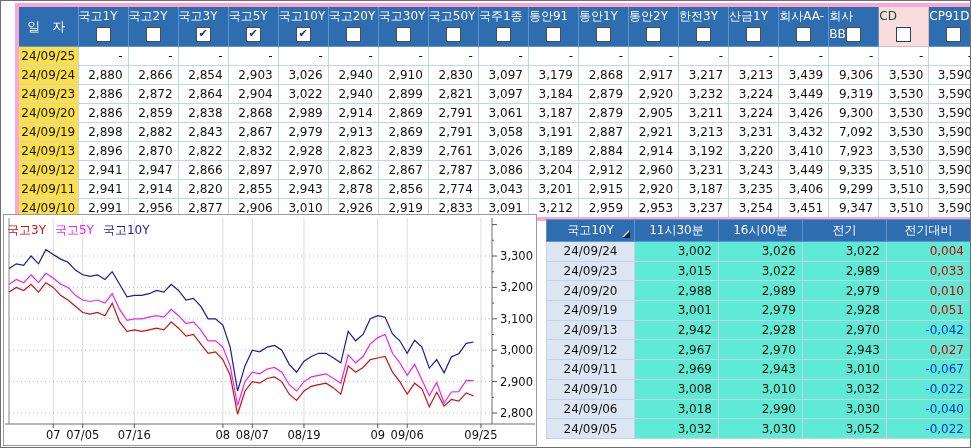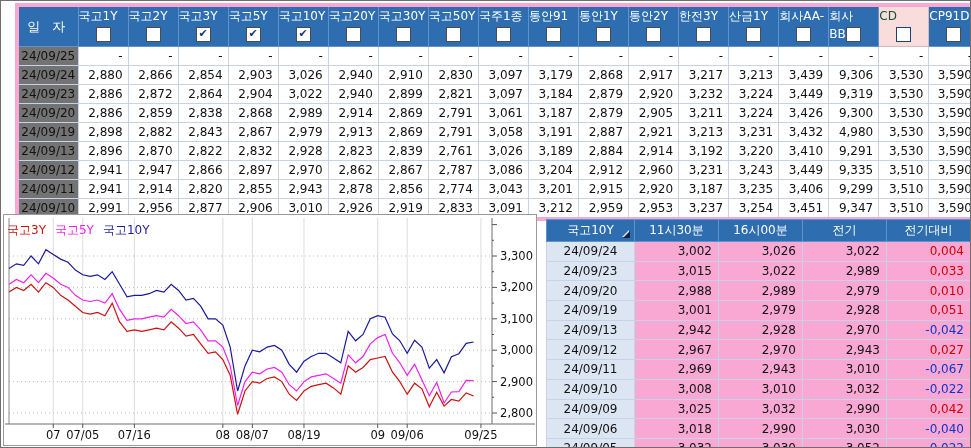--- a/index.html
+++ b/index.html
@@ -23,38 +23,38 @@
   .cb {
     display:inline-block; width:13px; height:13px; margin-top:2px; background:#ffffff;
     border:1px solid #4c4c4c; line-height:12px; font-size:11px; font-weight:bold;
     color:#163a7a; text-align:center;
   }
   .pink .cb { border-color:#1f3f77; }
   .top-table td {
     height:18px; font-size:12px; color:#121212; background:#ffffff;
     border:1px solid #c5d3e8; text-align:right; padding:0 5px 0 0; overflow:hidden;
   }
-  .top-table td.date { background:#737373; text-align:center; padding:0; }
+  .top-table td.date { background:#fde047; text-align:center; padding:0; }
 
   
   .chart-panel {
     position:absolute; left:2px; top:213px; width:534px; height:232px;
     border:1px solid #9a9a9a; box-sizing:border-box; background:#ffffff;
   }
   .legend { position:absolute; left:3px; top:7px; font-size:12px; white-space:nowrap; }
   .legend span { margin-right:9px; }
 
   
   .right-table { position:absolute; left:545px; top:218px; width:424px; border:1px solid #7d94b5; }
   .right-table th {
     position:relative; background:#2d6db0; color:#ffffff; font-size:12px; font-weight:normal;
     height:21px; padding:0; border:1px solid #5f93cc;
   }
   .right-table td {
-    height:18.7px; font-size:12px; color:#121212; background:#f9a8d4;
+    height:18.7px; font-size:12px; color:#121212; background:#5eead4;
     border:1px solid #c5d3e8; text-align:right; padding:0 6px 0 0; overflow:hidden;
   }
   .right-table td.date { background:#dce6f3; text-align:center; padding:0; }
   .right-table td.up   { color:#d30000;margin-top:12px; }
   .right-table td.down { color:#0a36cc; }
   .sort-ico {
     position:absolute; right:4px; bottom:3px; width:0; height:0;
     border-left:7px solid transparent; border-bottom:7px solid #14233c;
     filter:drop-shadow(-1px -1px 0 #dfe9f5);
   }
@@ -258,42 +258,42 @@
           <td>2,913</td>
           <td>2,869</td>
           <td>2,791</td>
           <td>3,058</td>
           <td>3,191</td>
           <td>2,887</td>
           <td>2,921</td>
           <td>3,213</td>
           <td>3,231</td>
           <td>3,432</td>
-          <td>4,980</td>
+          <td>7,092</td>
           <td>3,530</td>
           <td>3,590</td>
         </tr>
         <tr>
           <td class="date">24/09/13</td>
           <td>2,896</td>
           <td>2,870</td>
           <td>2,822</td>
           <td>2,832</td>
           <td>2,928</td>
           <td>2,823</td>
           <td>2,839</td>
           <td>2,761</td>
           <td>3,026</td>
           <td>3,189</td>
           <td>2,884</td>
           <td>2,914</td>
           <td>3,192</td>
           <td>3,220</td>
           <td>3,410</td>
-          <td>9,291</td>
+          <td>7,923</td>
           <td>3,530</td>
           <td>3,590</td>
         </tr>
         <tr>
           <td class="date">24/09/12</td>
           <td>2,941</td>
           <td>2,947</td>
           <td>2,866</td>
           <td>2,897</td>
           <td>2,970</td>
@@ -488,27 +488,20 @@
           <td class="down">-0,067</td>
         </tr>
         <tr>
           <td class="date">24/09/10</td>
           <td>3,008</td>
           <td>3,010</td>
           <td>3,032</td>
           <td class="down">-0,022</td>
         </tr>
         <tr>
-          <td class="date">24/09/09</td>
-          <td>3,025</td>
-          <td>3,032</td>
-          <td>2,990</td>
-          <td class="up">0,042</td>
-        </tr>
-        <tr>
           <td class="date">24/09/06</td>
           <td>3,018</td>
           <td>2,990</td>
           <td>3,030</td>
           <td class="down">-0,040</td>
         </tr>
         <tr>
           <td class="date">24/09/05</td>
           <td>3,032</td>
           <td>3,030</td>

